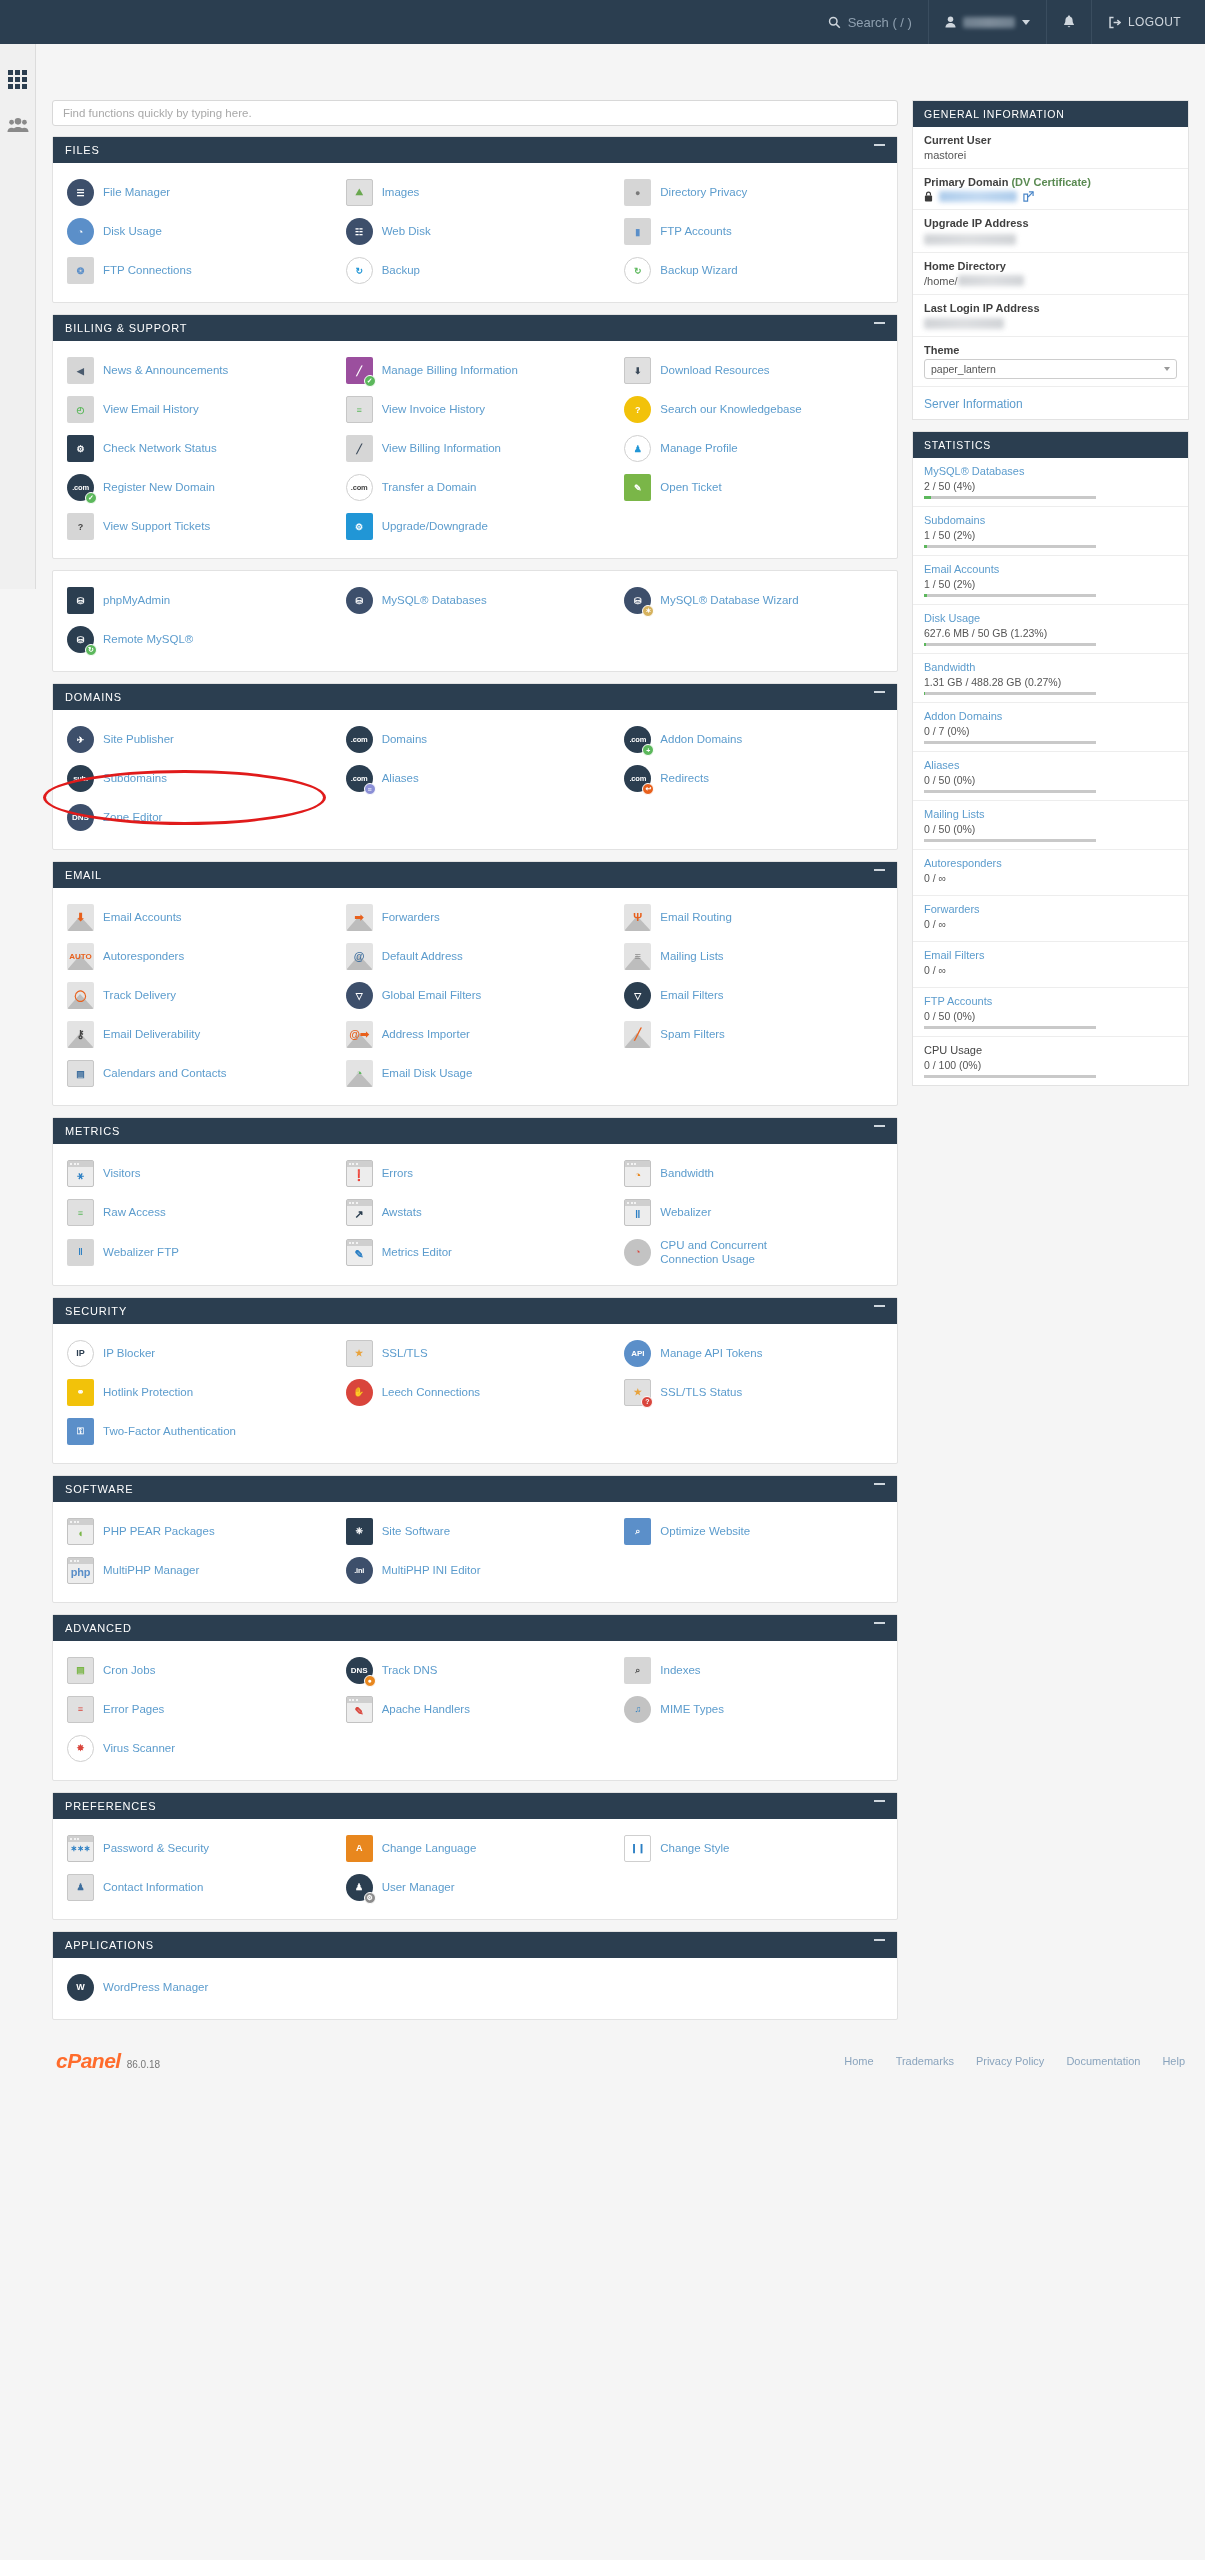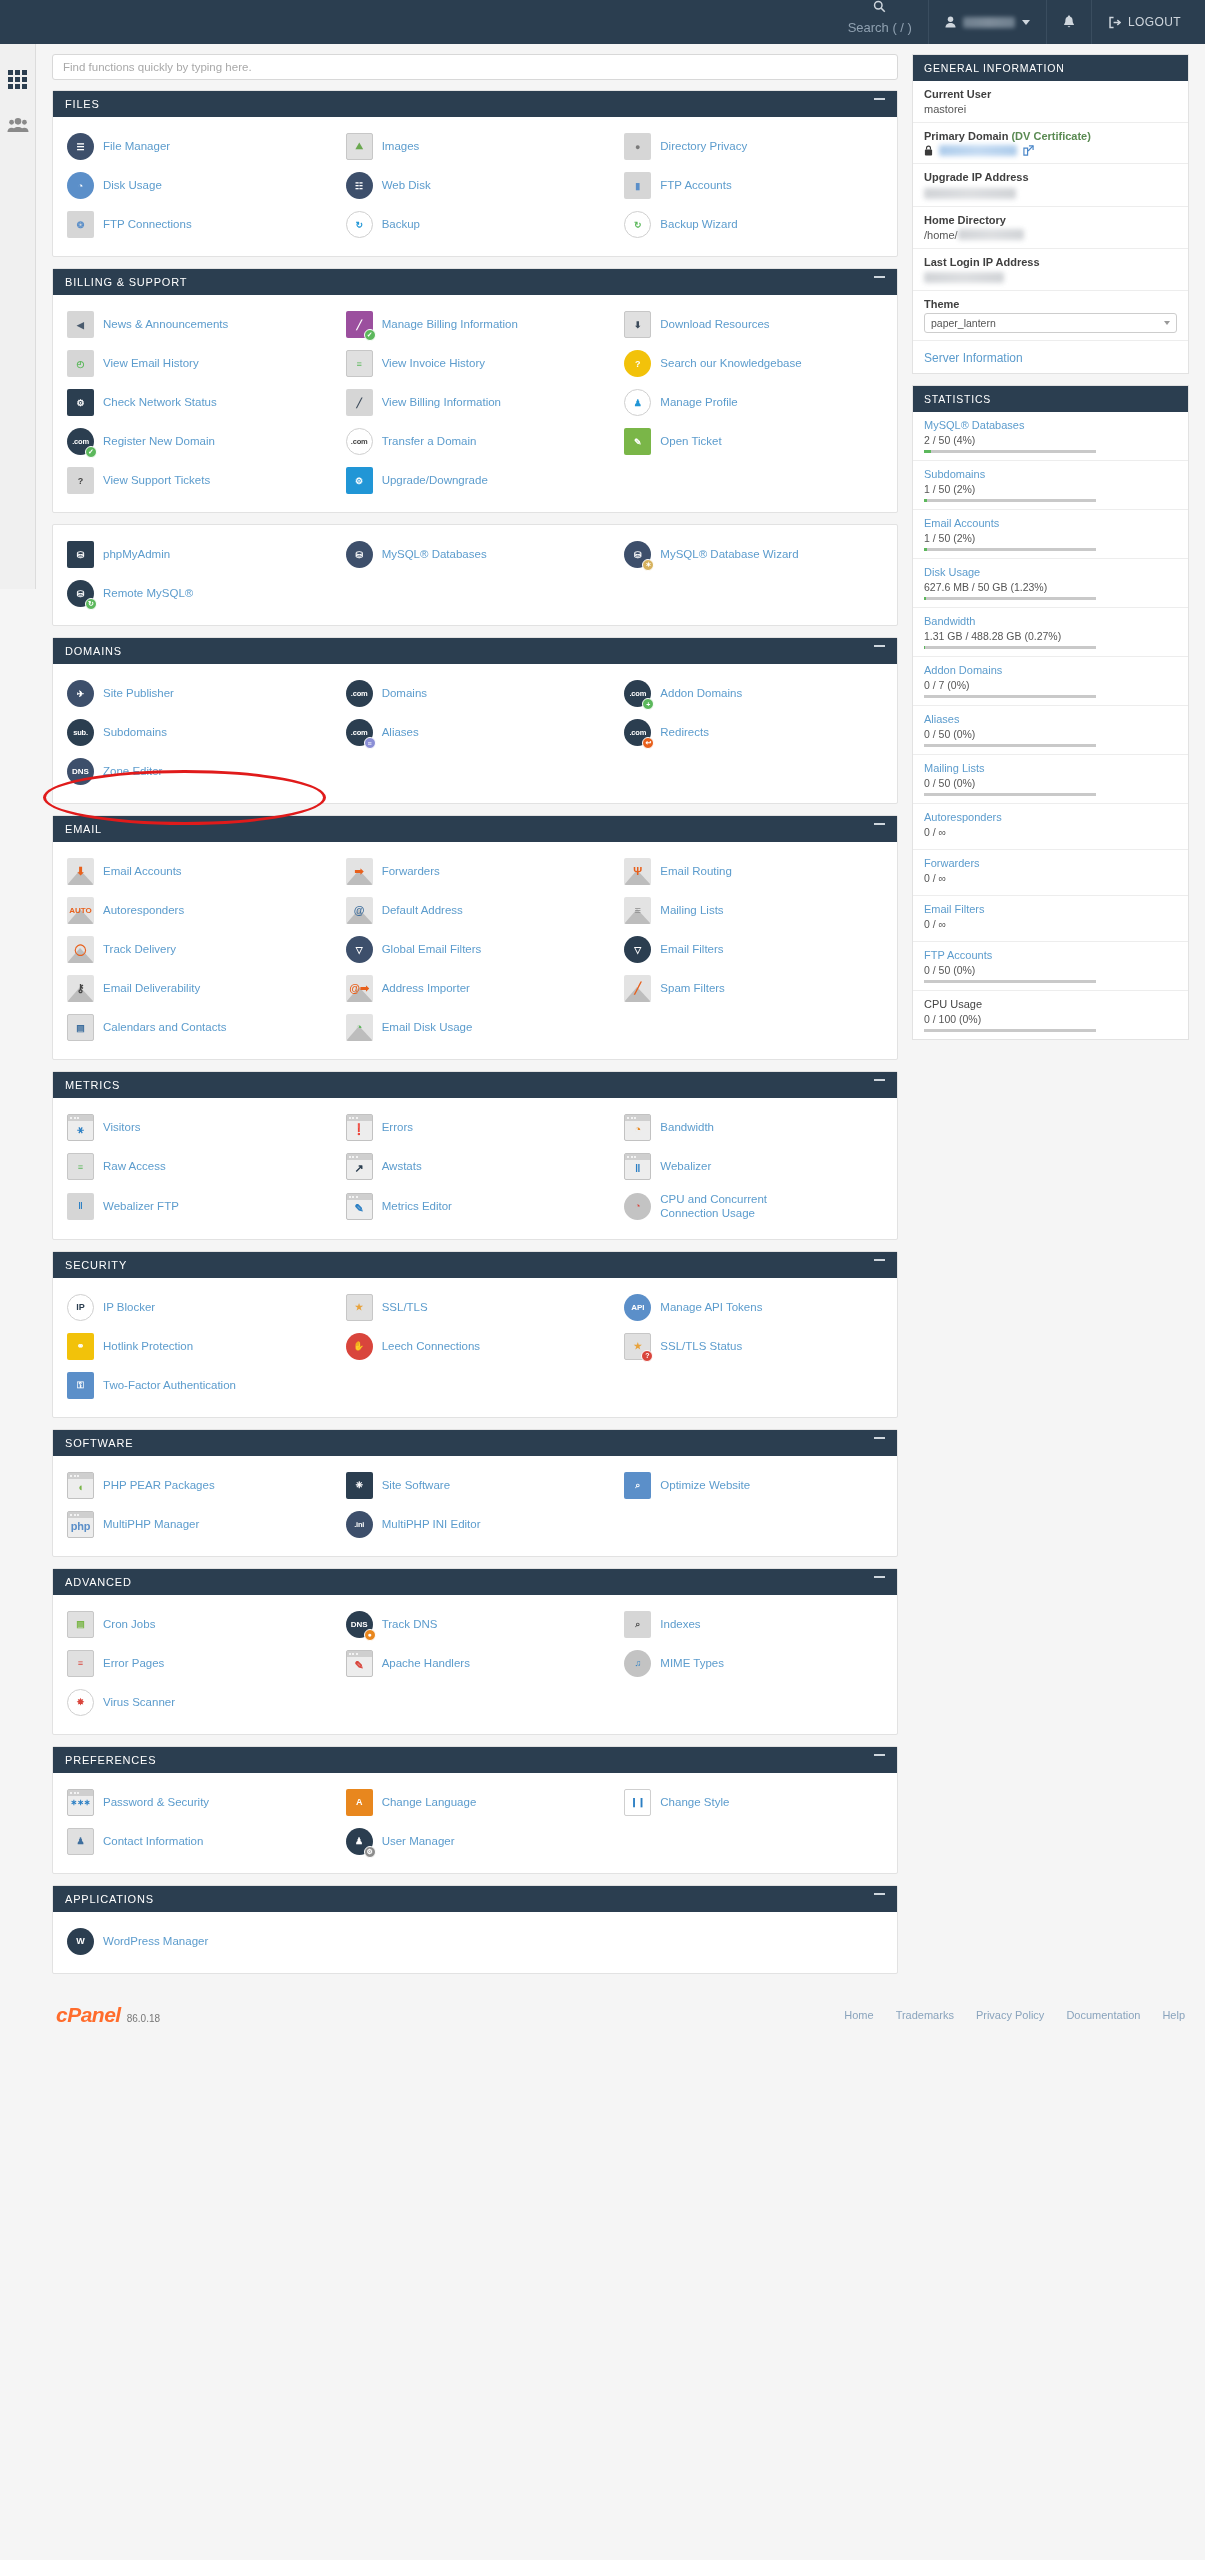--- a/index.html
+++ b/index.html
@@ -24,21 +24,21 @@
   .nav-group {
     display: flex;
     align-items: center;
     height: 44px;
     padding: 0 16px;
     color: #cfd6dd;
     font-size: 13px;
     gap: 7px;
     border-left: 1px solid #3a4d5f;
   }
-  .nav-group.noborder { border-left: none; flex-direction: column; }
+  .nav-group.noborder { border-left: none; }
   .nav-search-text { color: #8fa0b0; font-size: 13px; }
   .redacted {
     display: inline-block;
     background: linear-gradient(90deg,#7a8a99,#8c9aa7,#7a8a99);
     color: transparent;
     border-radius: 2px;
     filter: blur(2.2px);
     opacity: .85;
     height: 11px;
     vertical-align: middle;
@@ -79,20 +79,21 @@
   .rail-item.active { background: #f0f0f0; }
   .grid-icon { display: grid; grid-template-columns: repeat(3,5px); gap: 2px; }
   .grid-icon i { width: 5px; height: 5px; background: #2b3e50; display: block; }
 
   
   .page {
     padding: 10px 16px 0 52px;
     display: flex;
     gap: 14px;
     align-items: flex-start;
+    margin-top: 46px;
   }
   .col-main { width: 846px; flex: none; }
   .col-side { width: 277px; flex: none; }
 
   
   .searchbox {
     width: 100%;
     height: 26px;
     border: 1px solid #d8d8d8;
     background: #fff;

